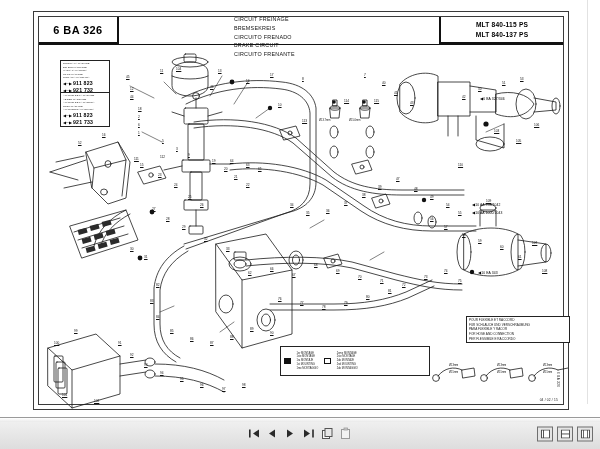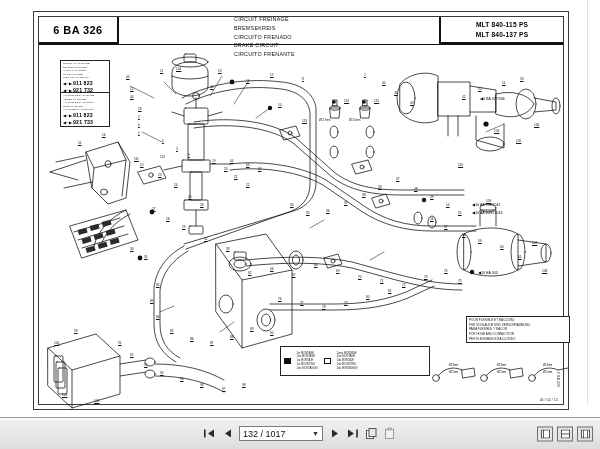--- a/index.html
+++ b/index.html
@@ -592,24 +592,20 @@
           <rect x="0" y="0.5" width="1.6" height="8" fill="#2a2a2a"></rect>
           <polygon points="10,0.5 10,8.5 4,4.5" fill="#2a2a2a"></polygon>
         </svg>
       </div>
       <div class="navbtn" title="Previous page">
         <svg width="8" height="9" viewBox="0 0 8 9">
           <polygon points="7,0.5 7,8.5 1,4.5" fill="#2a2a2a"></polygon>
         </svg>
       </div>
 
-      <div class="pagebox">
-        <span class="val">132 / 1017</span>
-        <span class="car">▼</span>
-      </div>
 
       <div class="navbtn" title="Next page">
         <svg width="8" height="9" viewBox="0 0 8 9">
           <polygon points="1,0.5 1,8.5 7,4.5" fill="#2a2a2a"></polygon>
         </svg>
       </div>
       <div class="navbtn" title="Last page">
         <svg width="11" height="9" viewBox="0 0 11 9">
           <polygon points="1,0.5 1,8.5 7,4.5" fill="#2a2a2a"></polygon>
           <rect x="9.2" y="0.5" width="1.6" height="8" fill="#2a2a2a"></rect>

